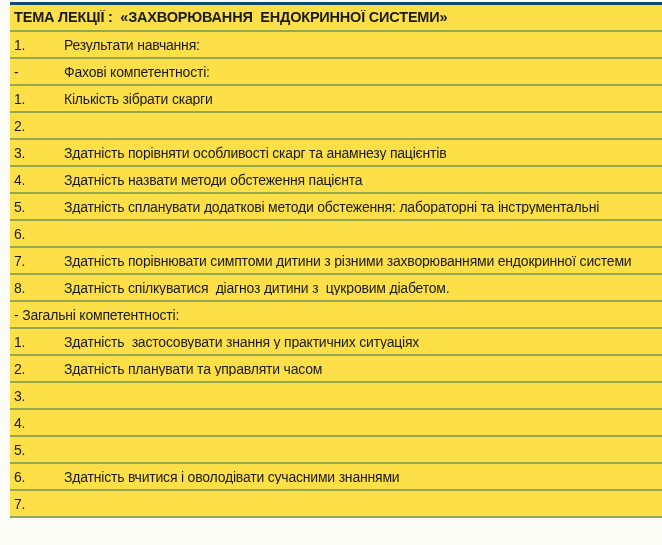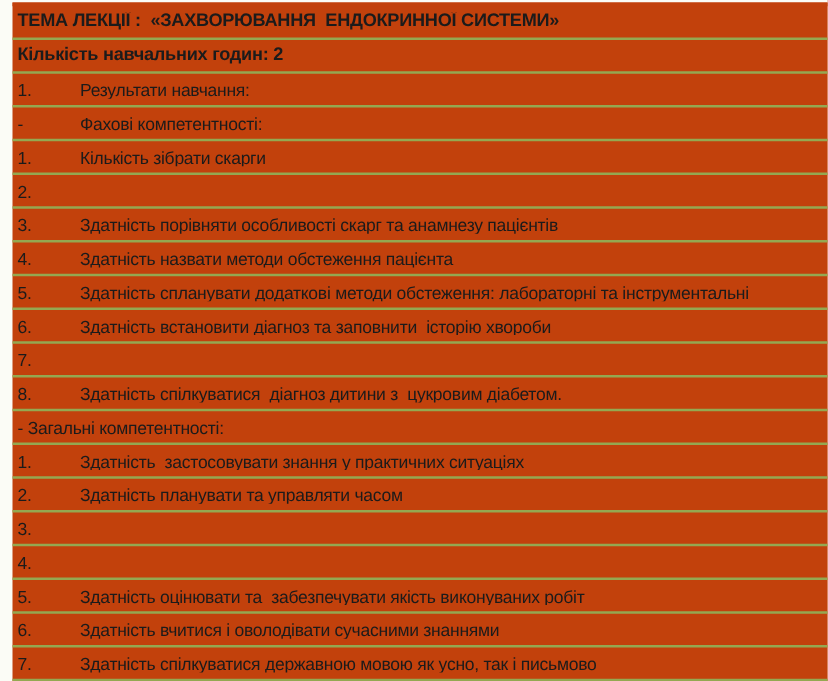--- a/index.html
+++ b/index.html
@@ -13,22 +13,22 @@
   body {
     font-family: "Liberation Sans", sans-serif;
     color: #1b1b1b;
     -webkit-font-smoothing: antialiased;
   }
   .doc-table {
     position: absolute;
     left: 10px;
     top: 2px;
     width: 652px;
-    border-top: 3px solid #c2410c;
-    background: #c2410c;
+    border-top: 3px solid #0c4a6e;
+    background: #fde047;
   }
   .row {
     display: flex;
     align-items: center;
     height: 25px;
     border-bottom: 2px solid #94a851;
     font-size: 14px;
     letter-spacing: -0.2px;
     line-height: 1;
   }
@@ -55,23 +55,20 @@
   }
 </style>
 </head>
 <body>
 
 <div class="doc-table" id="table-root">
   <div class="row bold">
     <span class="cell-full">ТЕМА ЛЕКЦІЇ :  «ЗАХВОРЮВАННЯ  ЕНДОКРИННОЇ СИСТЕМИ»</span>
   </div>
 
-  <div class="row bold">
-    <span class="cell-full">Кількість навчальних годин: 2</span>
-  </div>
 
   <div class="row">
     <span class="cell-num">1.</span>
     <span class="cell-text">Результати навчання:</span>
   </div>
 
   <div class="row">
     <span class="cell-num">-</span>
     <span class="cell-text">Фахові компетентності:</span>
   </div>
@@ -95,25 +92,25 @@
     <span class="cell-text">Здатність назвати методи обстеження пацієнта</span>
   </div>
 
   <div class="row">
     <span class="cell-num">5.</span>
     <span class="cell-text">Здатність спланувати додаткові методи обстеження: лабораторні та інструментальні</span>
   </div>
 
   <div class="row">
     <span class="cell-num">6.</span>
-    <span class="cell-text">Здатність встановити діагноз та заповнити  історію хвороби</span>
   </div>
 
   <div class="row">
     <span class="cell-num">7.</span>
+    <span class="cell-text">Здатність порівнювати симптоми дитини з різними захворюваннями ендокринної системи</span>
   </div>
 
   <div class="row">
     <span class="cell-num">8.</span>
     <span class="cell-text">Здатність спілкуватися  діагноз дитини з  цукровим діабетом.</span>
   </div>
 
   <div class="row">
     <span class="cell-full">- Загальні компетентності:</span>
   </div>
@@ -131,25 +128,23 @@
   <div class="row">
     <span class="cell-num">3.</span>
   </div>
 
   <div class="row">
     <span class="cell-num">4.</span>
   </div>
 
   <div class="row">
     <span class="cell-num">5.</span>
-    <span class="cell-text">Здатність оцінювати та  забезпечувати якість виконуваних робіт</span>
   </div>
 
   <div class="row">
     <span class="cell-num">6.</span>
     <span class="cell-text">Здатність вчитися і оволодівати сучасними знаннями</span>
   </div>
 
   <div class="row">
     <span class="cell-num">7.</span>
-    <span class="cell-text">Здатність спілкуватися державною мовою як усно, так і письмово</span>
   </div>
 </div>
 
 </body></html>

